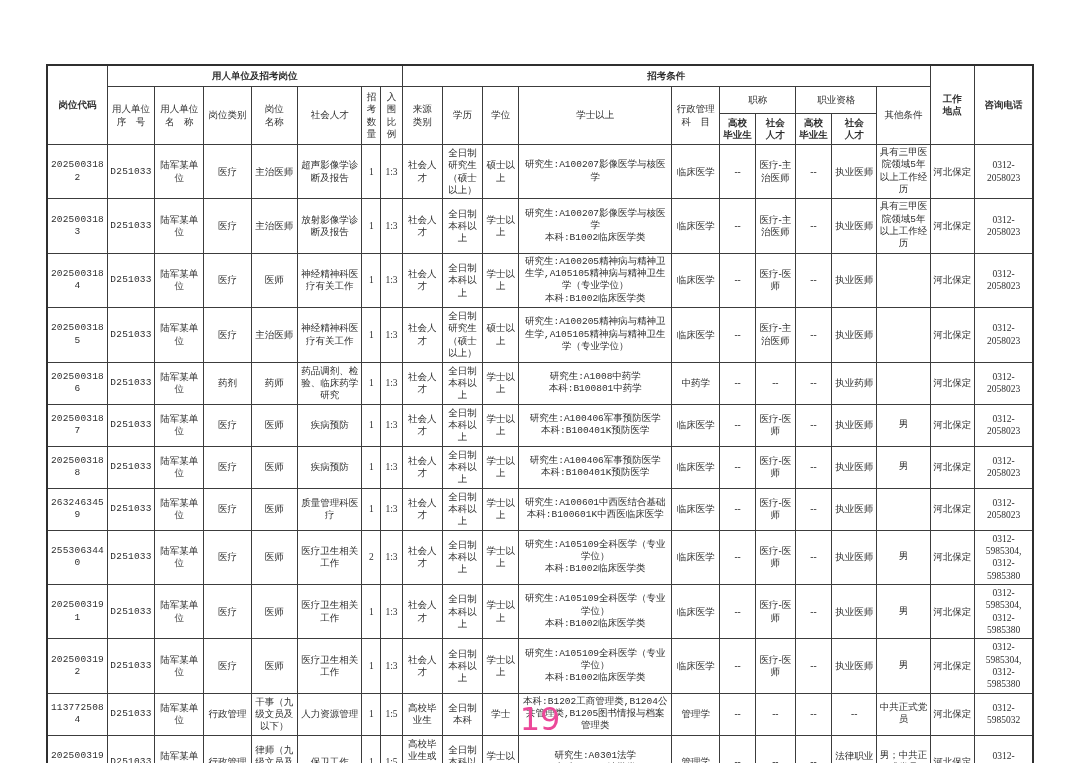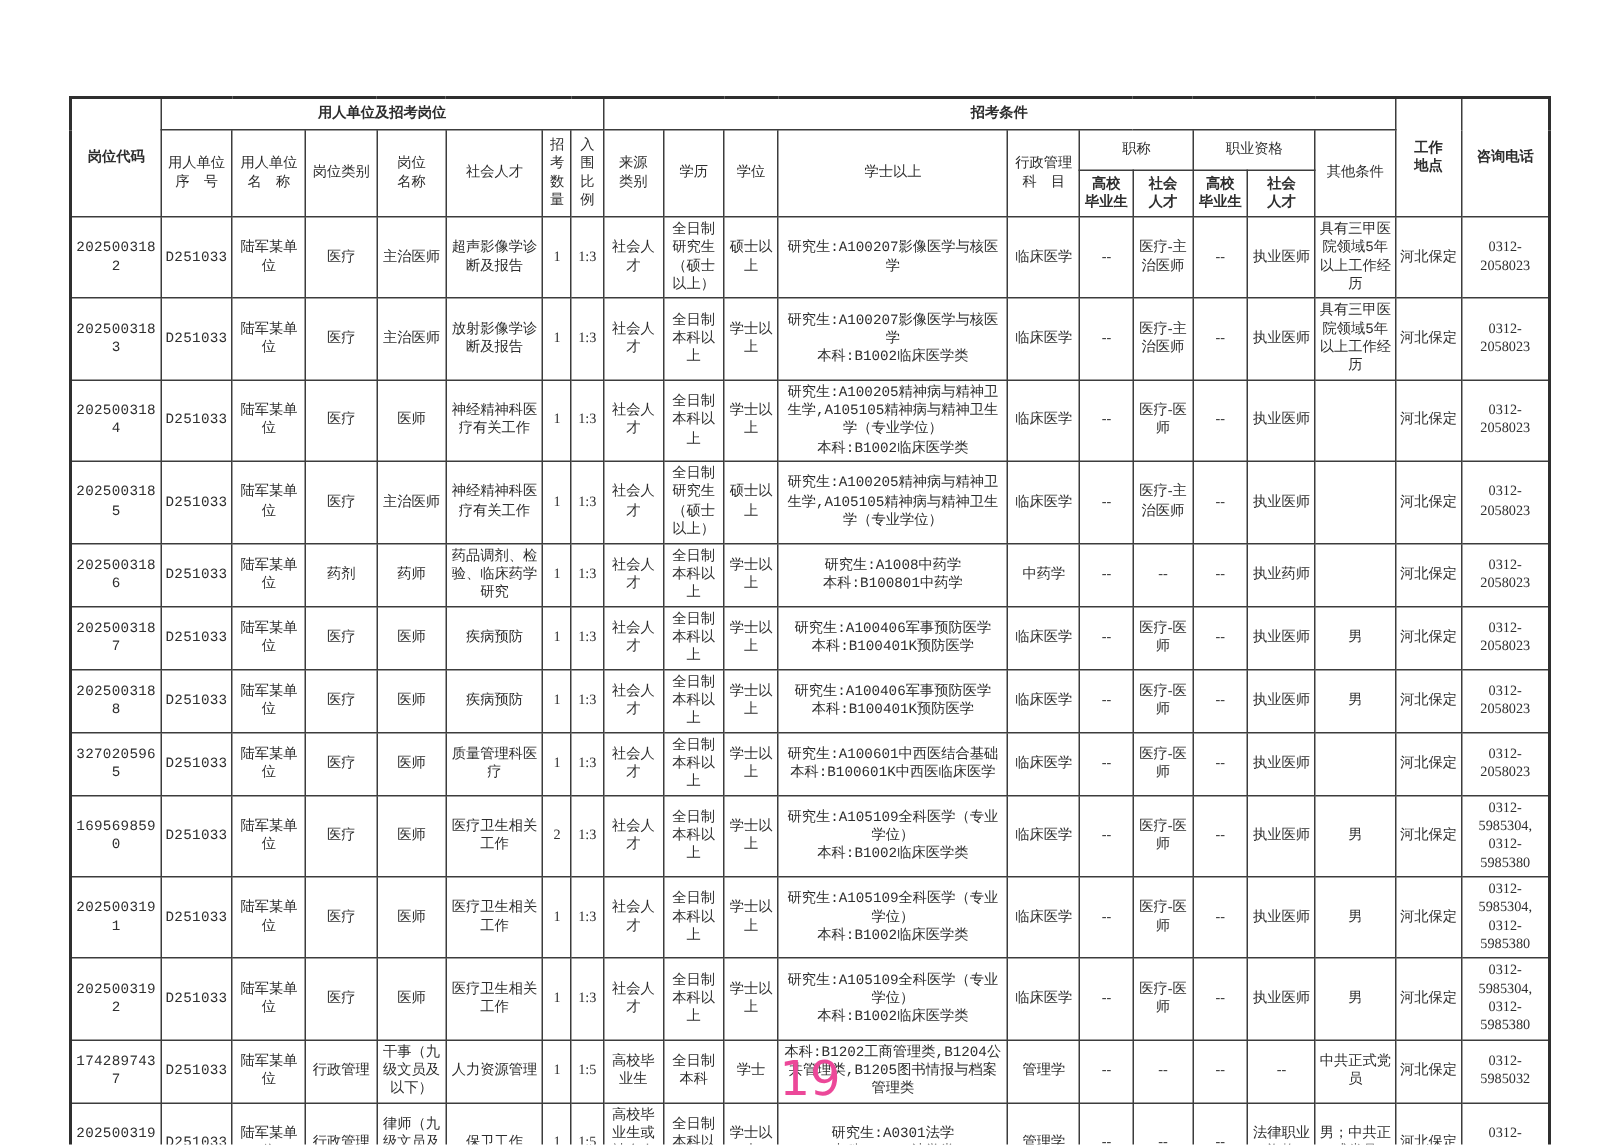--- a/index.html
+++ b/index.html
@@ -274,21 +274,21 @@
       <td>--</td>
       <td>医疗-医师</td>
       <td>--</td>
       <td>执业医师</td>
       <td class="cell-other">男</td>
       <td>河北保定</td>
       <td class="cell-phone">0312-2058023</td>
     </tr>
 
     <tr>
-      <td class="cell-code">3270205965</td>
+      <td class="cell-code">2632463459</td>
       <td class="cell-unit-no">D251033</td>
       <td>陆军某单位</td>
       <td>医疗</td>
       <td>医师</td>
       <td>质量管理科医疗</td>
       <td>1</td>
       <td>1:3</td>
       <td>社会人才</td>
       <td>全日制本科以上</td>
       <td>学士以上</td>
@@ -298,21 +298,21 @@
       <td>--</td>
       <td>医疗-医师</td>
       <td>--</td>
       <td>执业医师</td>
       <td class="cell-other"></td>
       <td>河北保定</td>
       <td class="cell-phone">0312-2058023</td>
     </tr>
 
     <tr>
-      <td class="cell-code">1695698590</td>
+      <td class="cell-code">2553063440</td>
       <td class="cell-unit-no">D251033</td>
       <td>陆军某单位</td>
       <td>医疗</td>
       <td>医师</td>
       <td>医疗卫生相关工作</td>
       <td>2</td>
       <td>1:3</td>
       <td>社会人才</td>
       <td>全日制本科以上</td>
       <td>学士以上</td>
@@ -370,21 +370,21 @@
       <td>--</td>
       <td>医疗-医师</td>
       <td>--</td>
       <td>执业医师</td>
       <td class="cell-other">男</td>
       <td>河北保定</td>
       <td class="cell-phone">0312-5985304, 0312-5985380</td>
     </tr>
 
     <tr>
-      <td class="cell-code">1742897437</td>
+      <td class="cell-code">1137725084</td>
       <td class="cell-unit-no">D251033</td>
       <td>陆军某单位</td>
       <td>行政管理</td>
       <td>干事（九级文员及以下）</td>
       <td>人力资源管理</td>
       <td>1</td>
       <td>1:5</td>
       <td>高校毕业生</td>
       <td>全日制本科</td>
       <td>学士</td>

